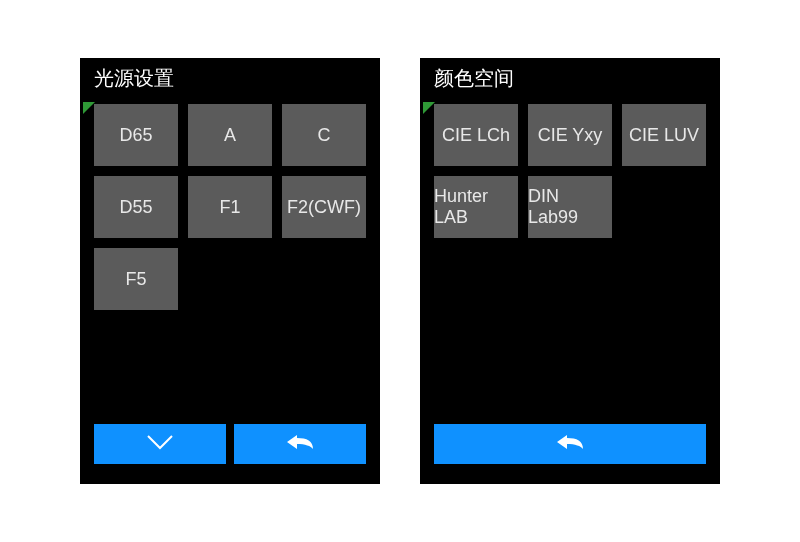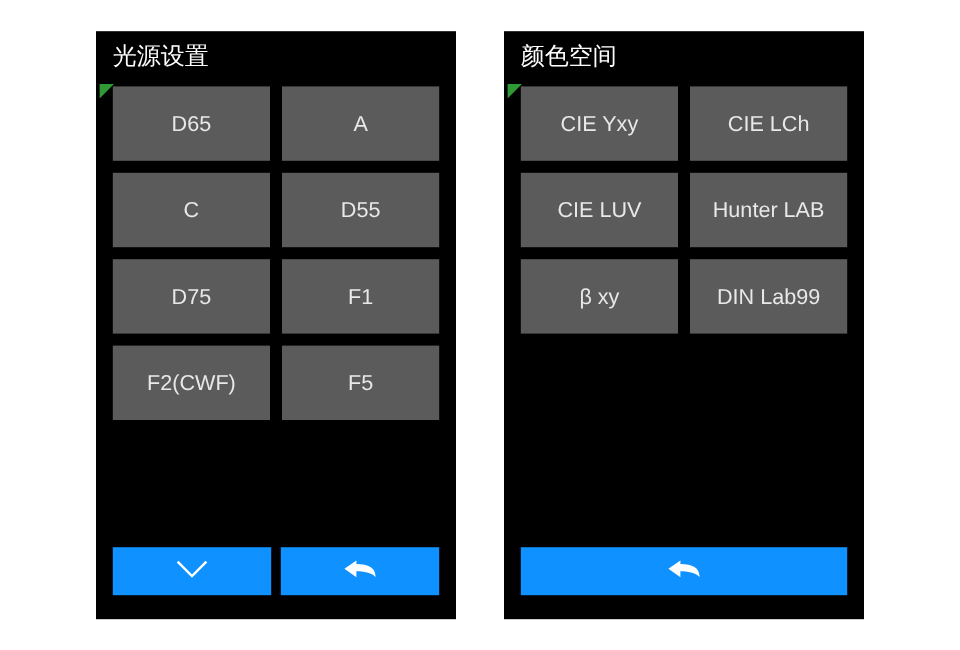--- a/index.html
+++ b/index.html
@@ -8,21 +8,21 @@
       height: 542px;
       background: #ffffff;
       font-family: Arial, "Microsoft YaHei", sans-serif;
       display: flex;
       justify-content: center;
       align-items: center;
       gap: 40px;
     }
     .panel {
       width: 300px;
-      height: 490px;
+      height: 426px;
       background: #000000;
       display: flex;
       flex-direction: column;
       padding: 0;
       position: relative;
     }
     .panel-header {
       height: 40px;
       display: flex;
       align-items: center;
@@ -36,21 +36,21 @@
       top: 44px;
       left: 3px;
       width: 0;
       height: 0;
       border-top: 12px solid #2f9936;
       border-right: 12px solid transparent;
     }
     .grid-area {
       flex: 1;
       display: grid;
-      grid-template-columns: 1fr 1fr;
+      grid-template-columns: 1fr 1fr 1fr;
       grid-auto-rows: 62px;
       gap: 10px;
       padding: 6px 14px 8px 14px;
       align-content: start;
     }
     .option-btn {
       background: #5b5b5b;
       color: #e8e8e8;
       font-size: 18px;
       display: flex;
@@ -87,21 +87,20 @@
 <body>
 
 <div class="panel">
   <div class="panel-header">光源设置</div>
   <div class="corner-mark"></div>
   <div class="grid-area">
     <div class="option-btn">D65</div>
     <div class="option-btn">A</div>
     <div class="option-btn">C</div>
     <div class="option-btn">D55</div>
-    <div class="option-btn">D75</div>
     <div class="option-btn">F1</div>
     <div class="option-btn">F2(CWF)</div>
     <div class="option-btn">F5</div>
   </div>
   <div class="bottom-bar">
     <div class="bottom-btn">
       <span class="icon">
         <svg width="30" height="18" viewBox="0 0 30 18">
             <polyline points="3,3 15,15 27,3" fill="none" stroke="#ffffff" stroke-width="2"></polyline>
           </svg>
@@ -114,25 +113,24 @@
           </svg>
       </span>
     </div>
   </div>
 </div>
 
 <div class="panel">
   <div class="panel-header">颜色空间</div>
   <div class="corner-mark"></div>
   <div class="grid-area">
+    <div class="option-btn">CIE LCh</div>
     <div class="option-btn">CIE Yxy</div>
-    <div class="option-btn">CIE LCh</div>
     <div class="option-btn">CIE LUV</div>
     <div class="option-btn">Hunter LAB</div>
-    <div class="option-btn">β xy</div>
     <div class="option-btn">DIN Lab99</div>
   </div>
   <div class="bottom-bar single">
     <div class="bottom-btn">
       <span class="icon">
         <svg width="34" height="20" viewBox="0 0 34 20">
             <path d="M14 3 L4 10 L14 17 L14 12 C22 12 28 14 30 17 C30 9 24 6 14 6 Z" fill="#ffffff"></path>
           </svg>
       </span>
     </div>

